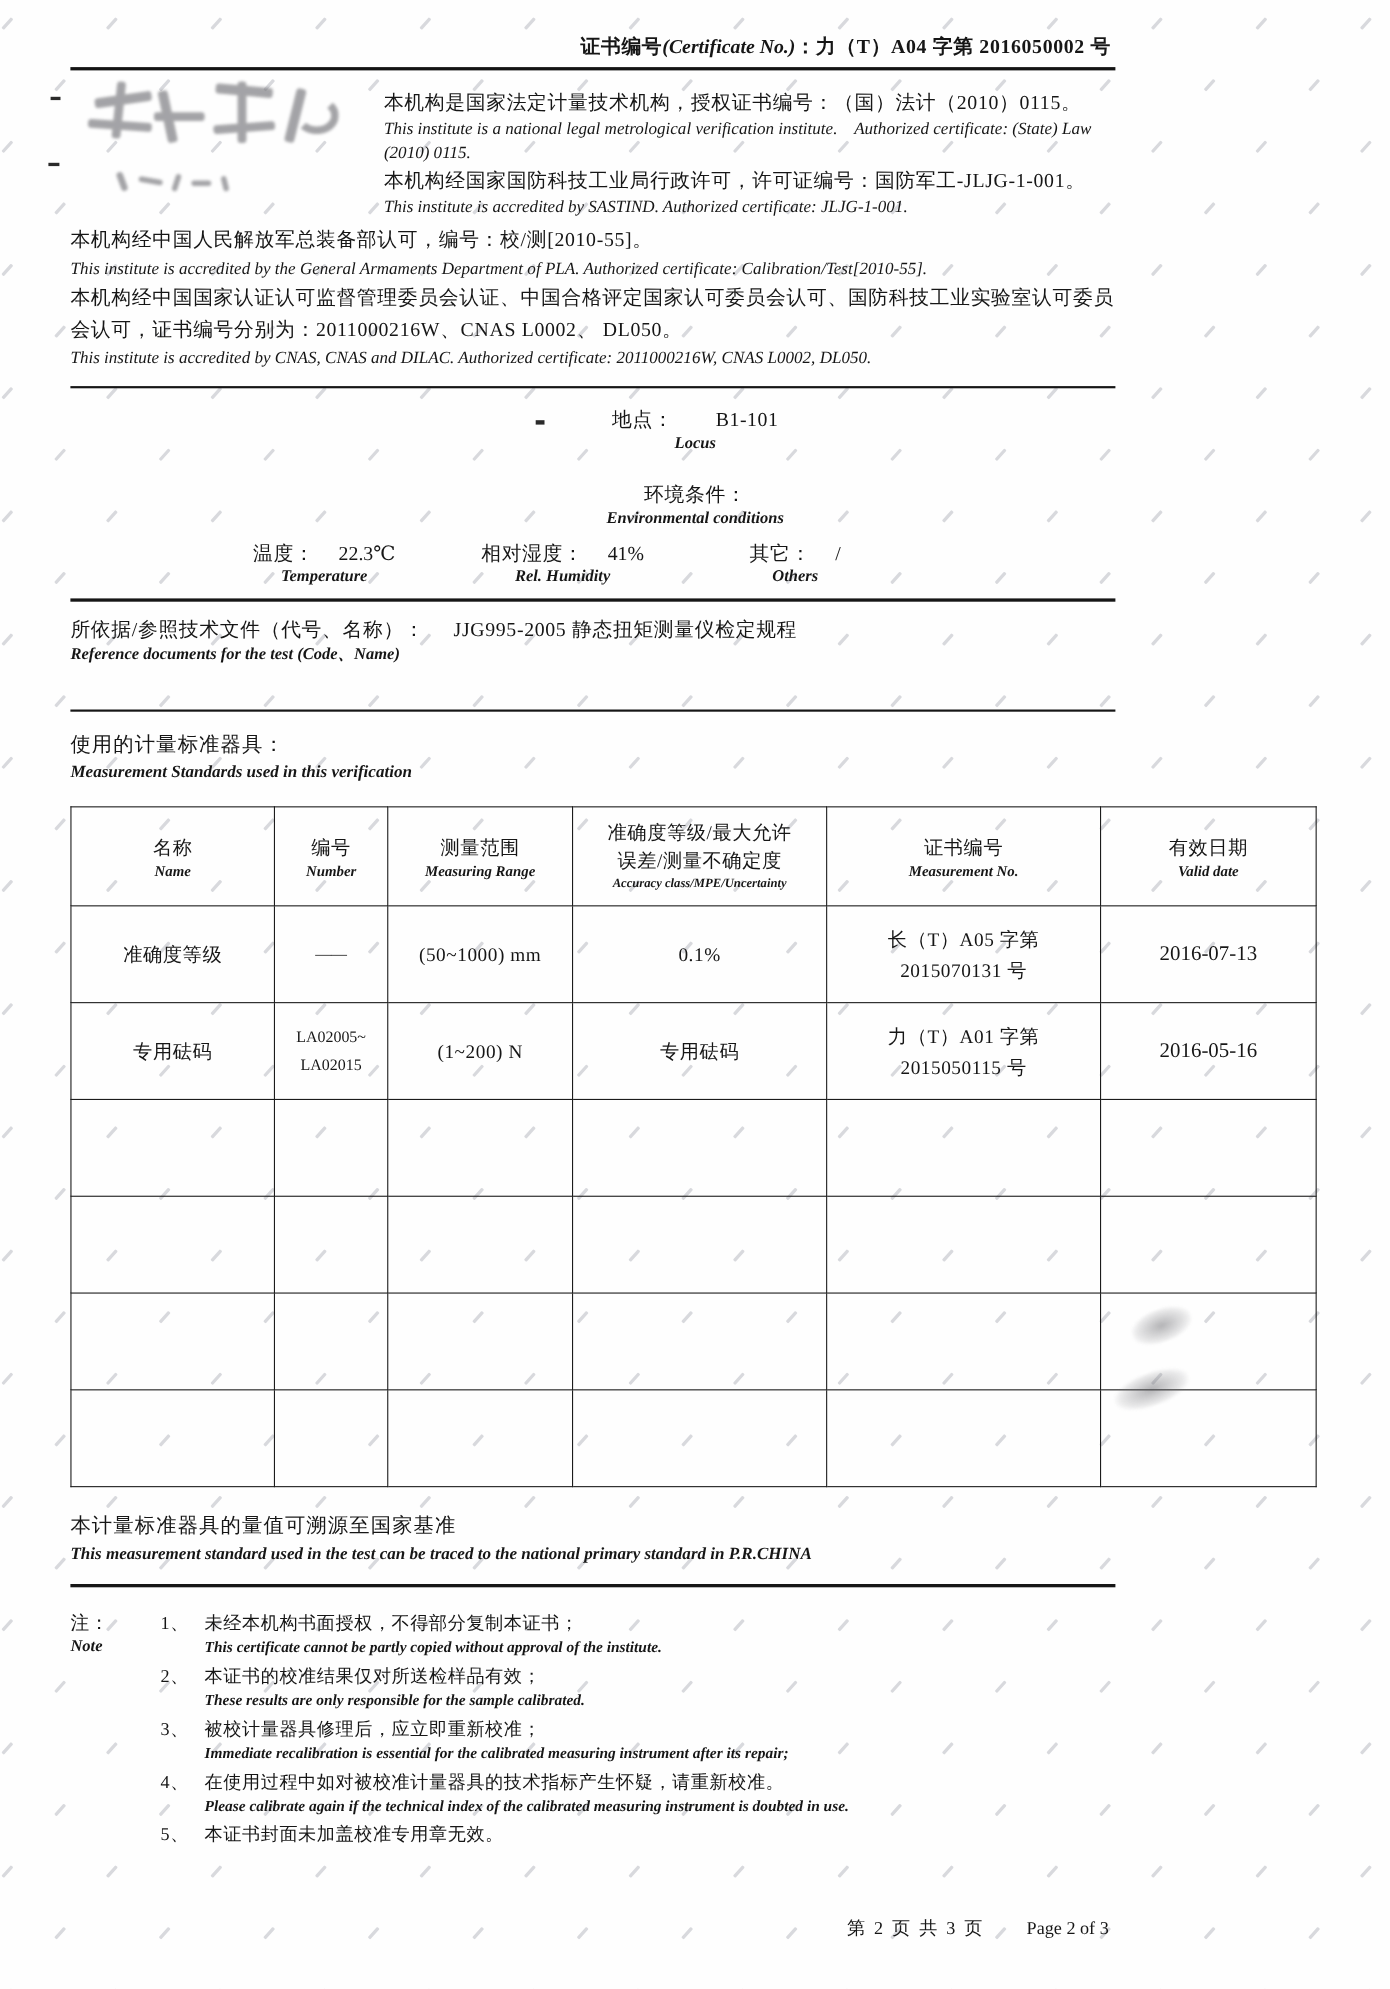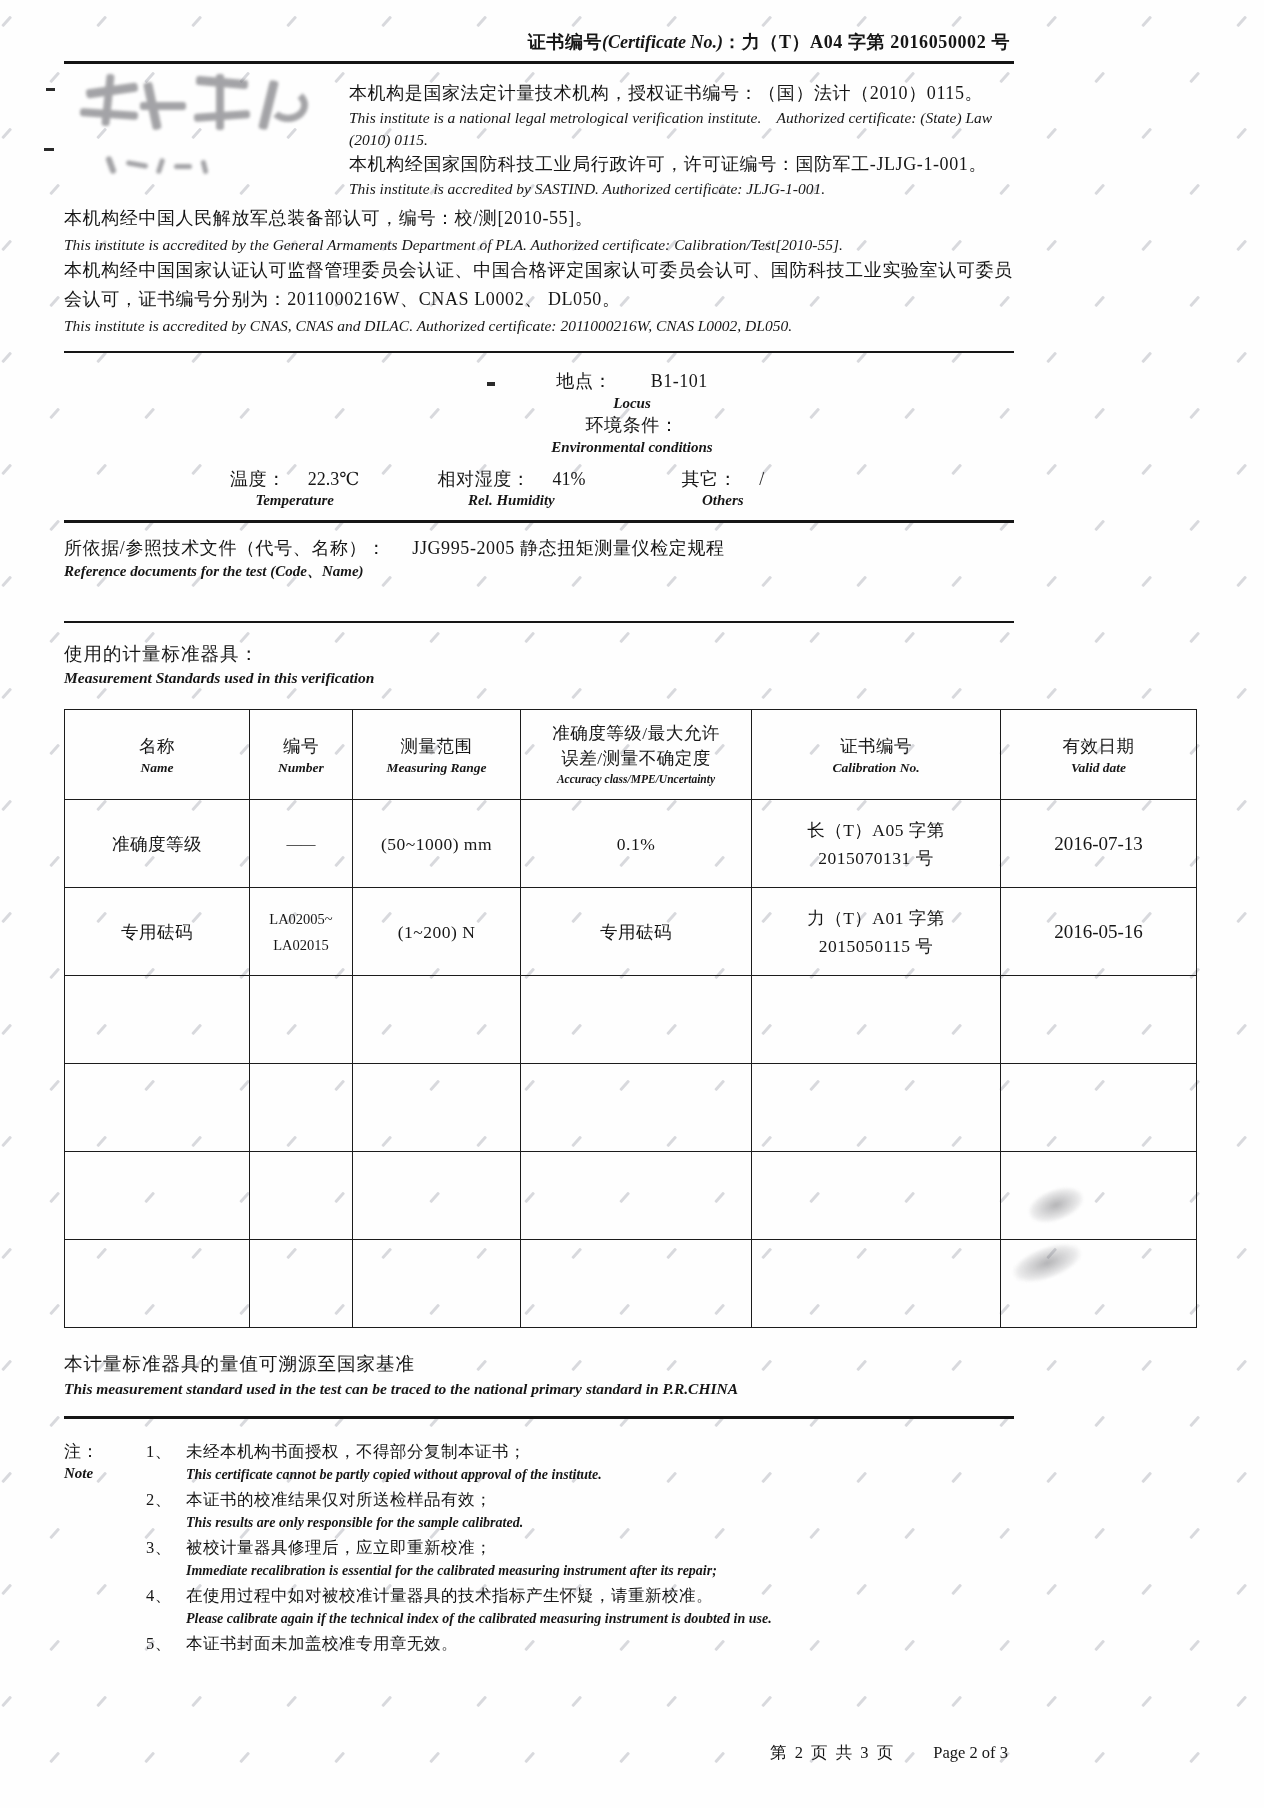--- a/index.html
+++ b/index.html
@@ -41,21 +41,21 @@
   .accred .intro-en { line-height:23px; }
 
   .rule { width:950px; background:#161616; }
   .r2 { height:2px; } .r3 { height:3px; }
 
   
   .locus-block { margin-top:16px; font-size:18px;text-align:center; }
   .sub-en { font-size:15px; font-style:italic; font-weight:bold; line-height:19px; }
   .loc-row { line-height:25px; }
   .loc-val { margin-left:34px; letter-spacing:.5px; }
-  .env-label { margin-top:0; line-height:25px; }
+  .env-label { margin-top:24px; line-height:25px; }
   .env-row { display:flex; margin-top:10px; padding-bottom:10px; }
   .env-item { line-height:24px; font-size:18px; }
   .env-item .val { margin-left:22px; }
   .e1 { margin-left:166px; } .e2 { margin-left:78px; } .e3 { margin-left:96px; }
 
   
   .ref-block { margin-top:12px; padding-bottom:14px; }
   .ref-line { font-size:18px; line-height:27px; }
   .ref-val { margin-left:22px; }
 
@@ -654,21 +654,21 @@
             <div class="th-zh">测量范围</div>
             <div class="th-en">Measuring Range</div>
           </th>
           <th>
             <div class="th-zh">准确度等级/最大允许
 误差/测量不确定度</div>
             <div class="th-en small">Accuracy class/MPE/Uncertainty</div>
           </th>
           <th>
             <div class="th-zh">证书编号</div>
-            <div class="th-en">Calibration No.</div>
+            <div class="th-en">Measurement No.</div>
           </th>
           <th>
             <div class="th-zh">有效日期</div>
             <div class="th-en">Valid date</div>
           </th>
         </tr>
       </thead>
     <tbody id="standards-tbody">
         <tr>
           <td class="c1">准确度等级</td>
@@ -742,21 +742,21 @@
             <span class="note-no">1、</span>
             <span>未经本机构书面授权，不得部分复制本证书；</span>
           </div>
           <div class="note-en">This certificate cannot be partly copied without approval of the institute.</div>
         </div>
         <div class="note-item">
           <div class="note-zh">
             <span class="note-no">2、</span>
             <span>本证书的校准结果仅对所送检样品有效；</span>
           </div>
-          <div class="note-en">This results are only responsible for the sample calibrated.</div>
+          <div class="note-en">These results are only responsible for the sample calibrated.</div>
         </div>
         <div class="note-item">
           <div class="note-zh">
             <span class="note-no">3、</span>
             <span>被校计量器具修理后，应立即重新校准；</span>
           </div>
           <div class="note-en">Immediate recalibration is essential for the calibrated measuring instrument after its repair;</div>
         </div>
         <div class="note-item">
           <div class="note-zh">

